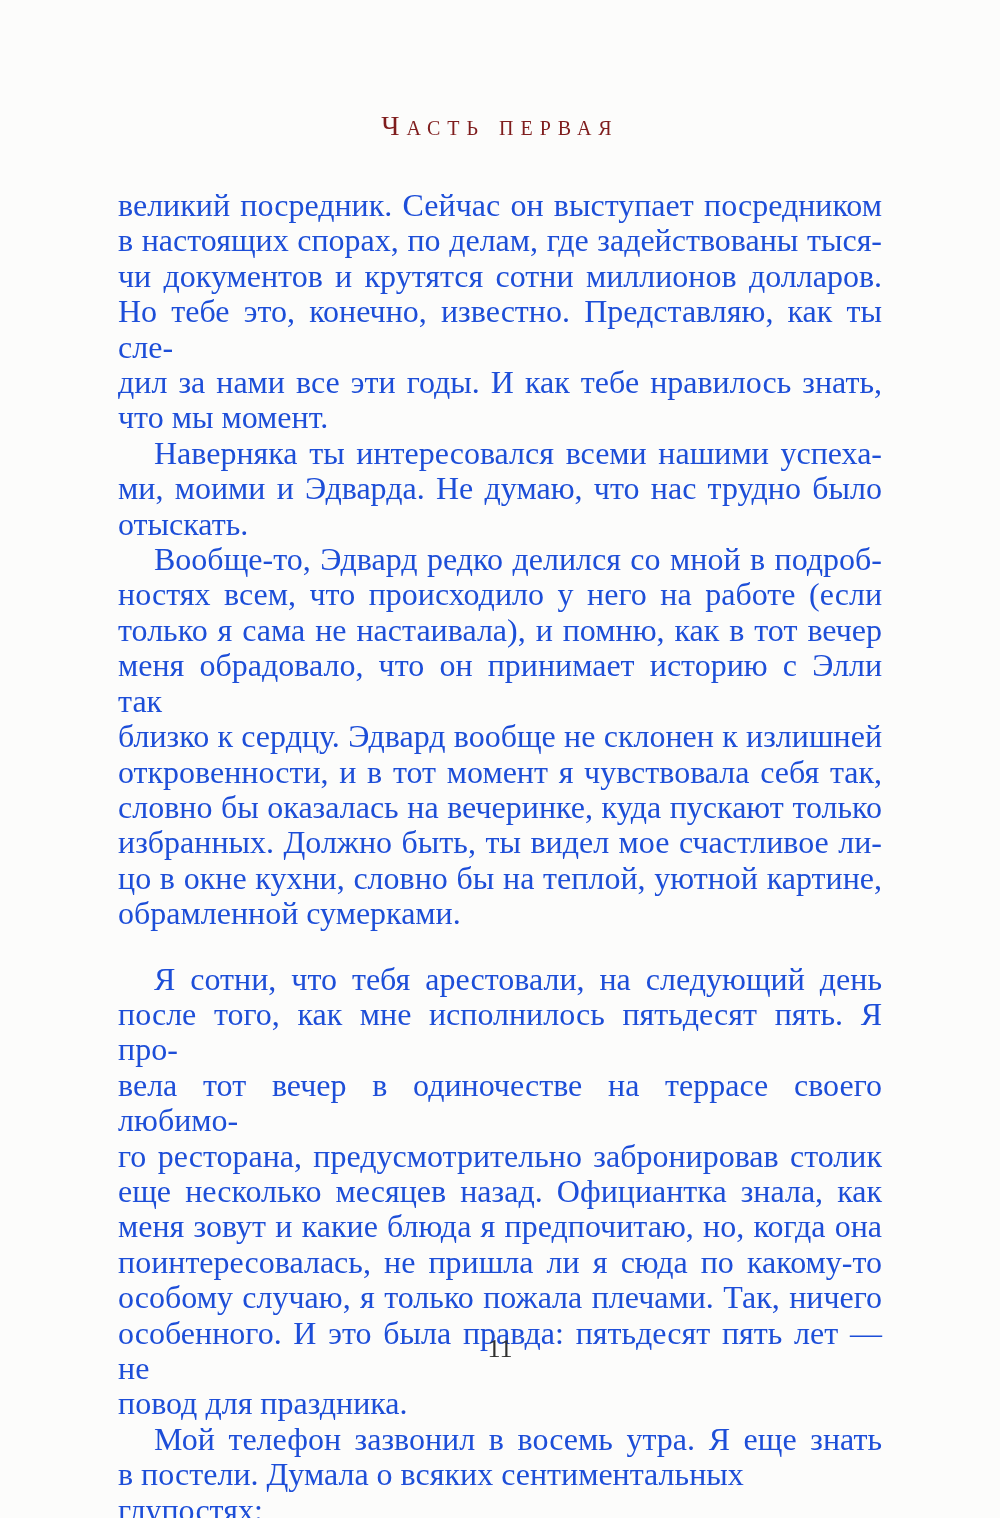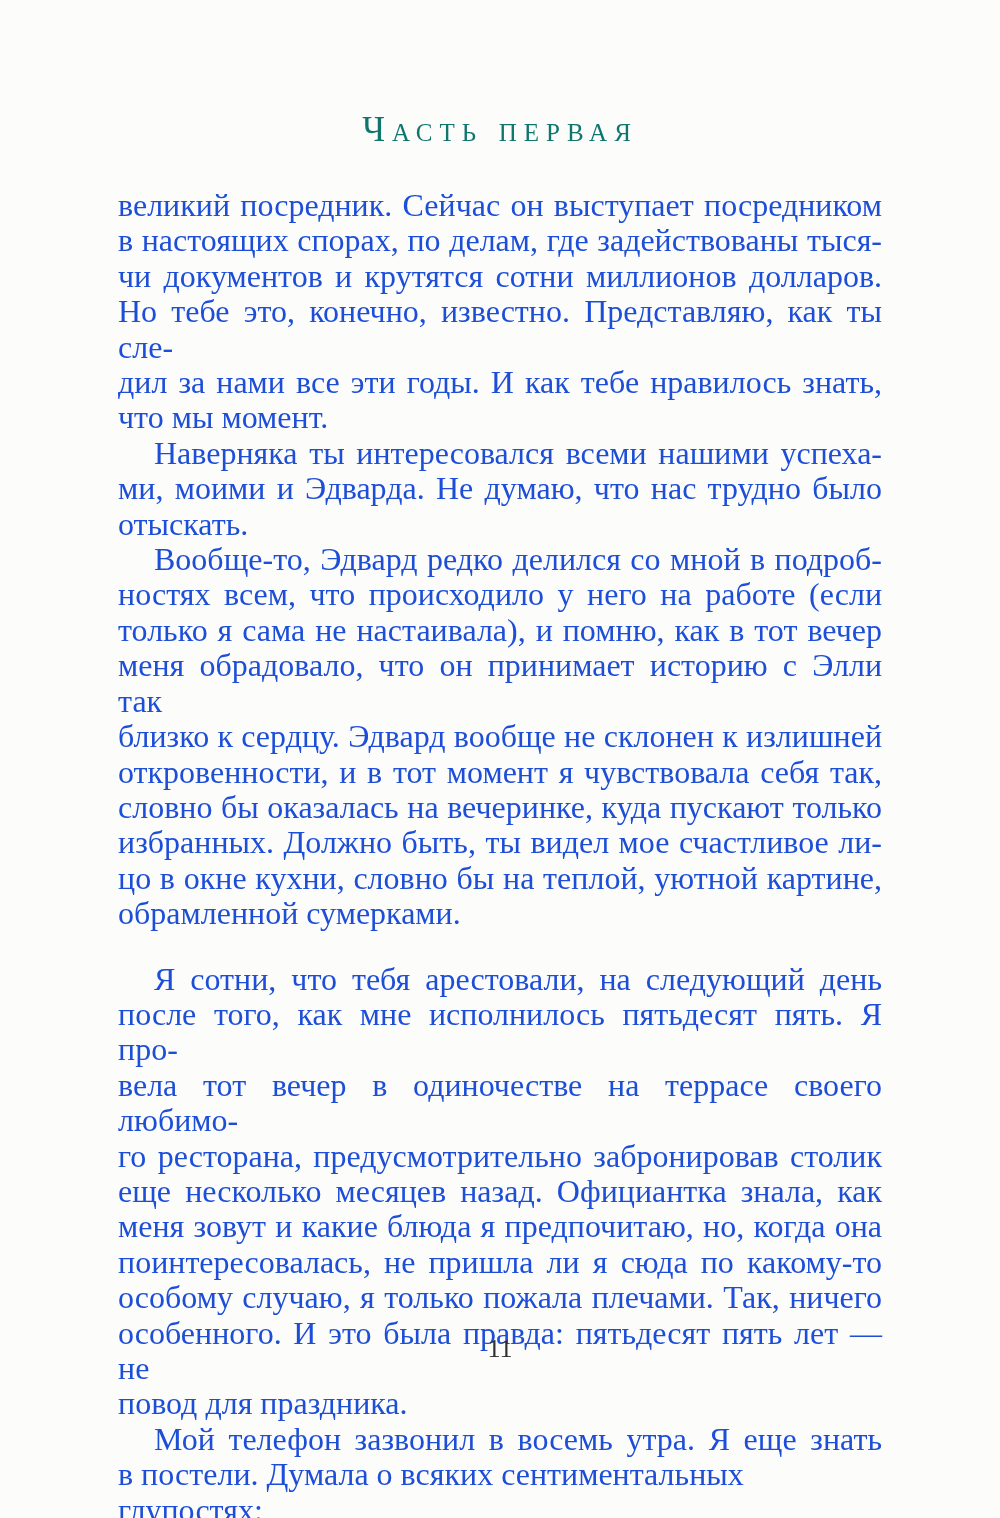--- a/index.html
+++ b/index.html
@@ -16,23 +16,23 @@
     color: #2e2d2b;
     overflow: hidden;
   }
   .running-header {
     position: absolute;
     top: 110px;
     left: 0;
     right: 0;
     text-align: center;
     font-variant: small-caps;
-    font-size: 35px;
+    font-size: 28px;
     letter-spacing: 7px;
-    color: #0f766e;
+    color: #7f1d1d;
     font-weight: 400;
   }
   .body-text {
     position: absolute;
     left: 118px;
     top: 188px;
     width: 764px;
     font-size: 32px;
     line-height: 35.4px;
     color: #1d4ed8;

